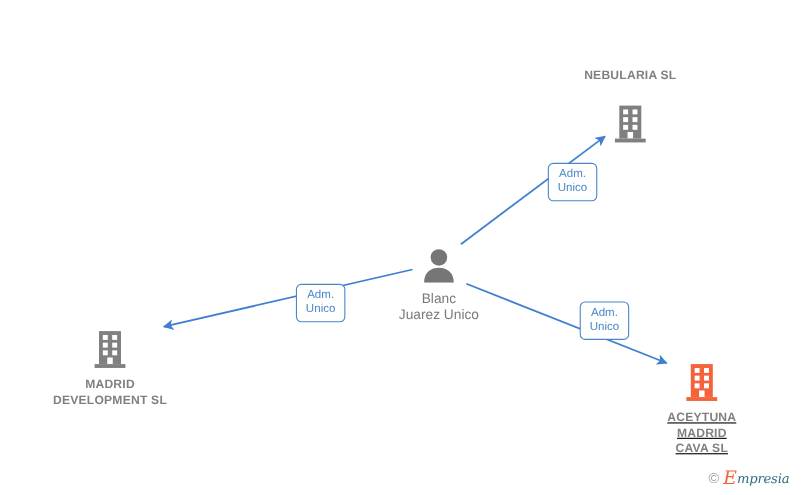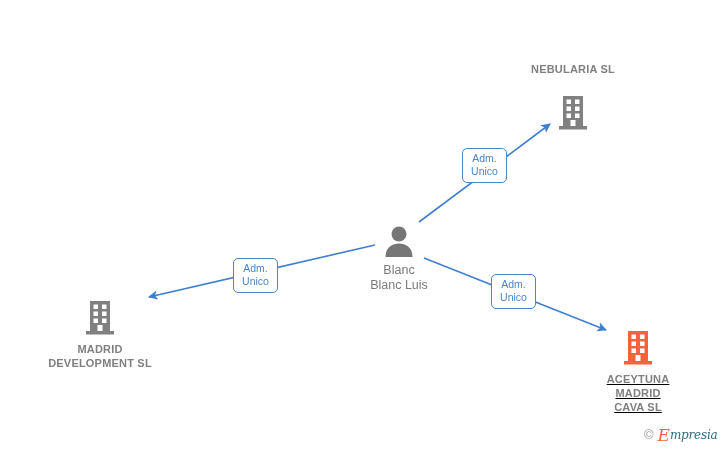--- a/index.html
+++ b/index.html
@@ -78,20 +78,21 @@
     border: 1px solid #4a86c8;
     border-radius: 5px;
     background: #ffffff;
     color: #4a86c8;
     font-size: 10.5px;
     line-height: 13px;
     text-align: center;
     padding: 3px 7px 4px 7px;
     box-sizing: border-box;
     white-space: pre-line;
+    margin-left: 36px;
   }
   #edgebox-nebularia {
     left: 462px;
     top: 148px;
     width: 45px;
     height: 35px;
   }
   #edgebox-colimbo {
     left: 233px;
     top: 258px;
@@ -207,21 +208,21 @@
   </div>
 
   <div class="node" id="node-person">
     <span class="icon">
       <svg width="30" height="32" viewBox="0 0 30 32" aria-hidden="true">
         <circle cx="15" cy="9" r="7.5" fill="#767676"></circle>
         <path d="M 1.5 32 C 1.5 22.5 8 18.5 15 18.5 C 22 18.5 28.5 22.5 28.5 32 Z" fill="#767676"></path>
       </svg>
     </span>
     <span class="label person-label">Blanc
-Blanc Luis</span>
+Juarez Unico</span>
   </div>
 
   <div class="edge-box" id="edgebox-nebularia">Adm.
 Unico</div>
   <div class="edge-box" id="edgebox-colimbo">Adm.
 Unico</div>
   <div class="edge-box" id="edgebox-aceytuna">Adm.
 Unico</div>
 
   <div id="watermark">

